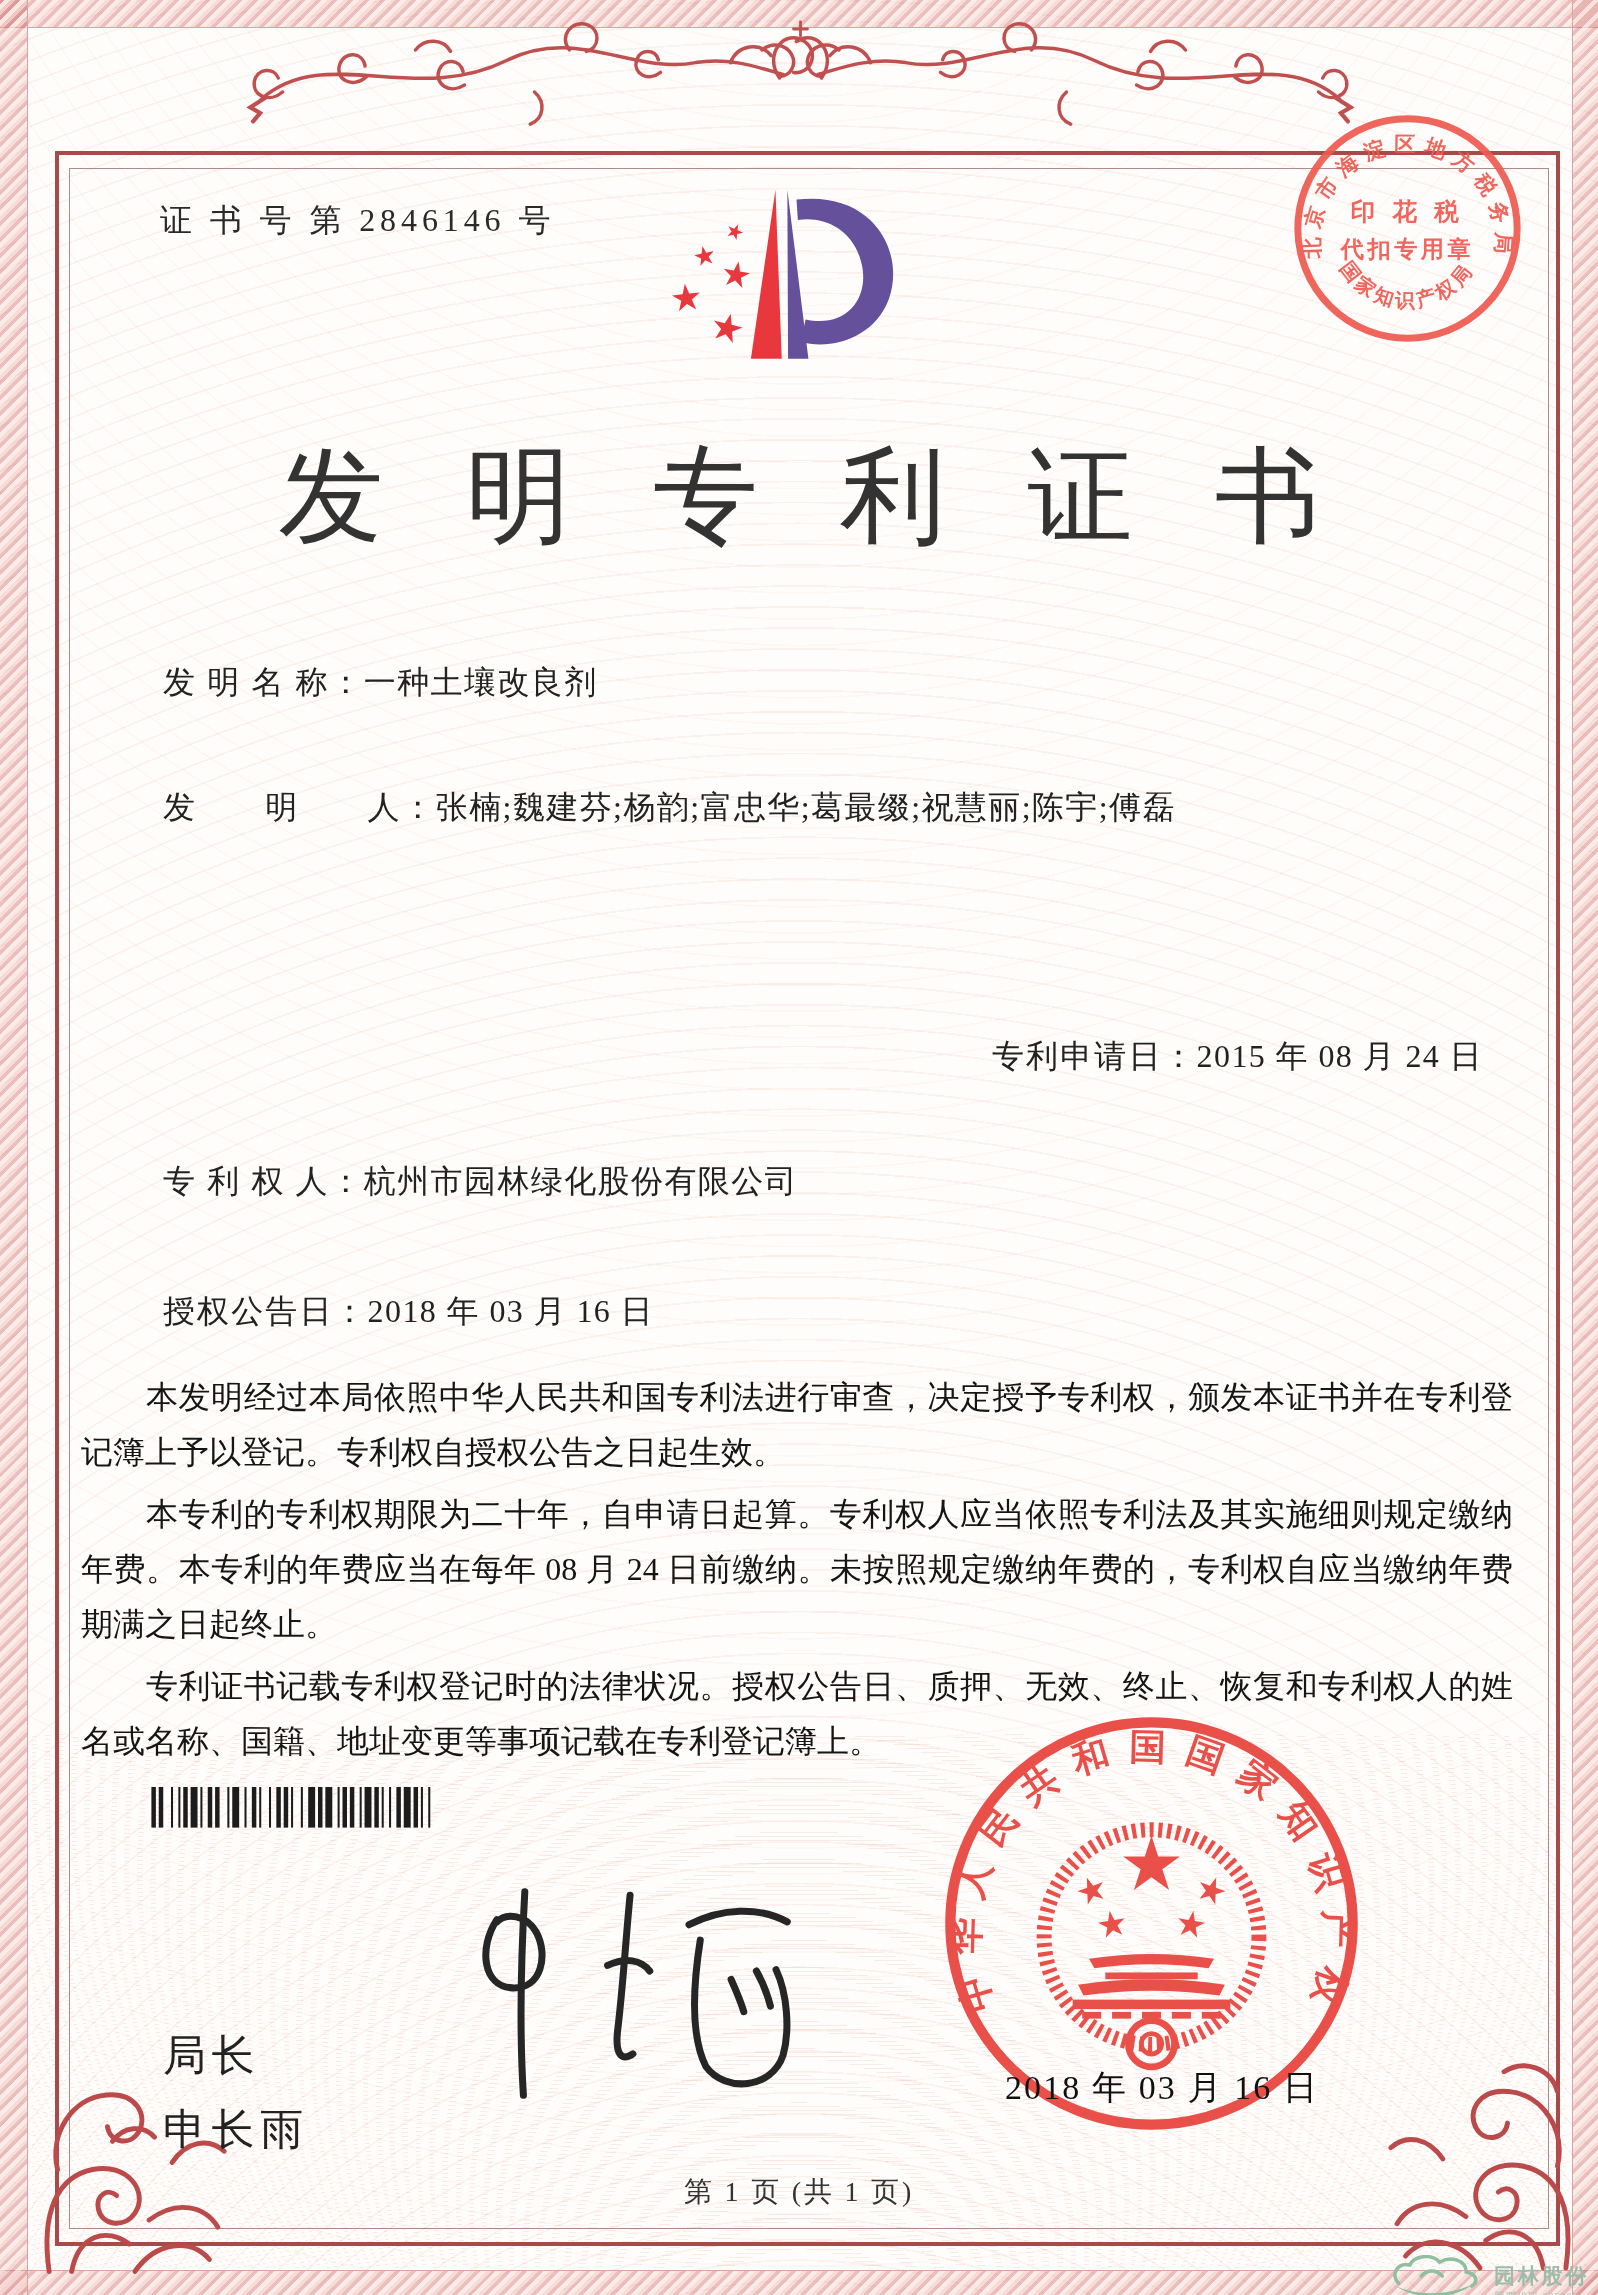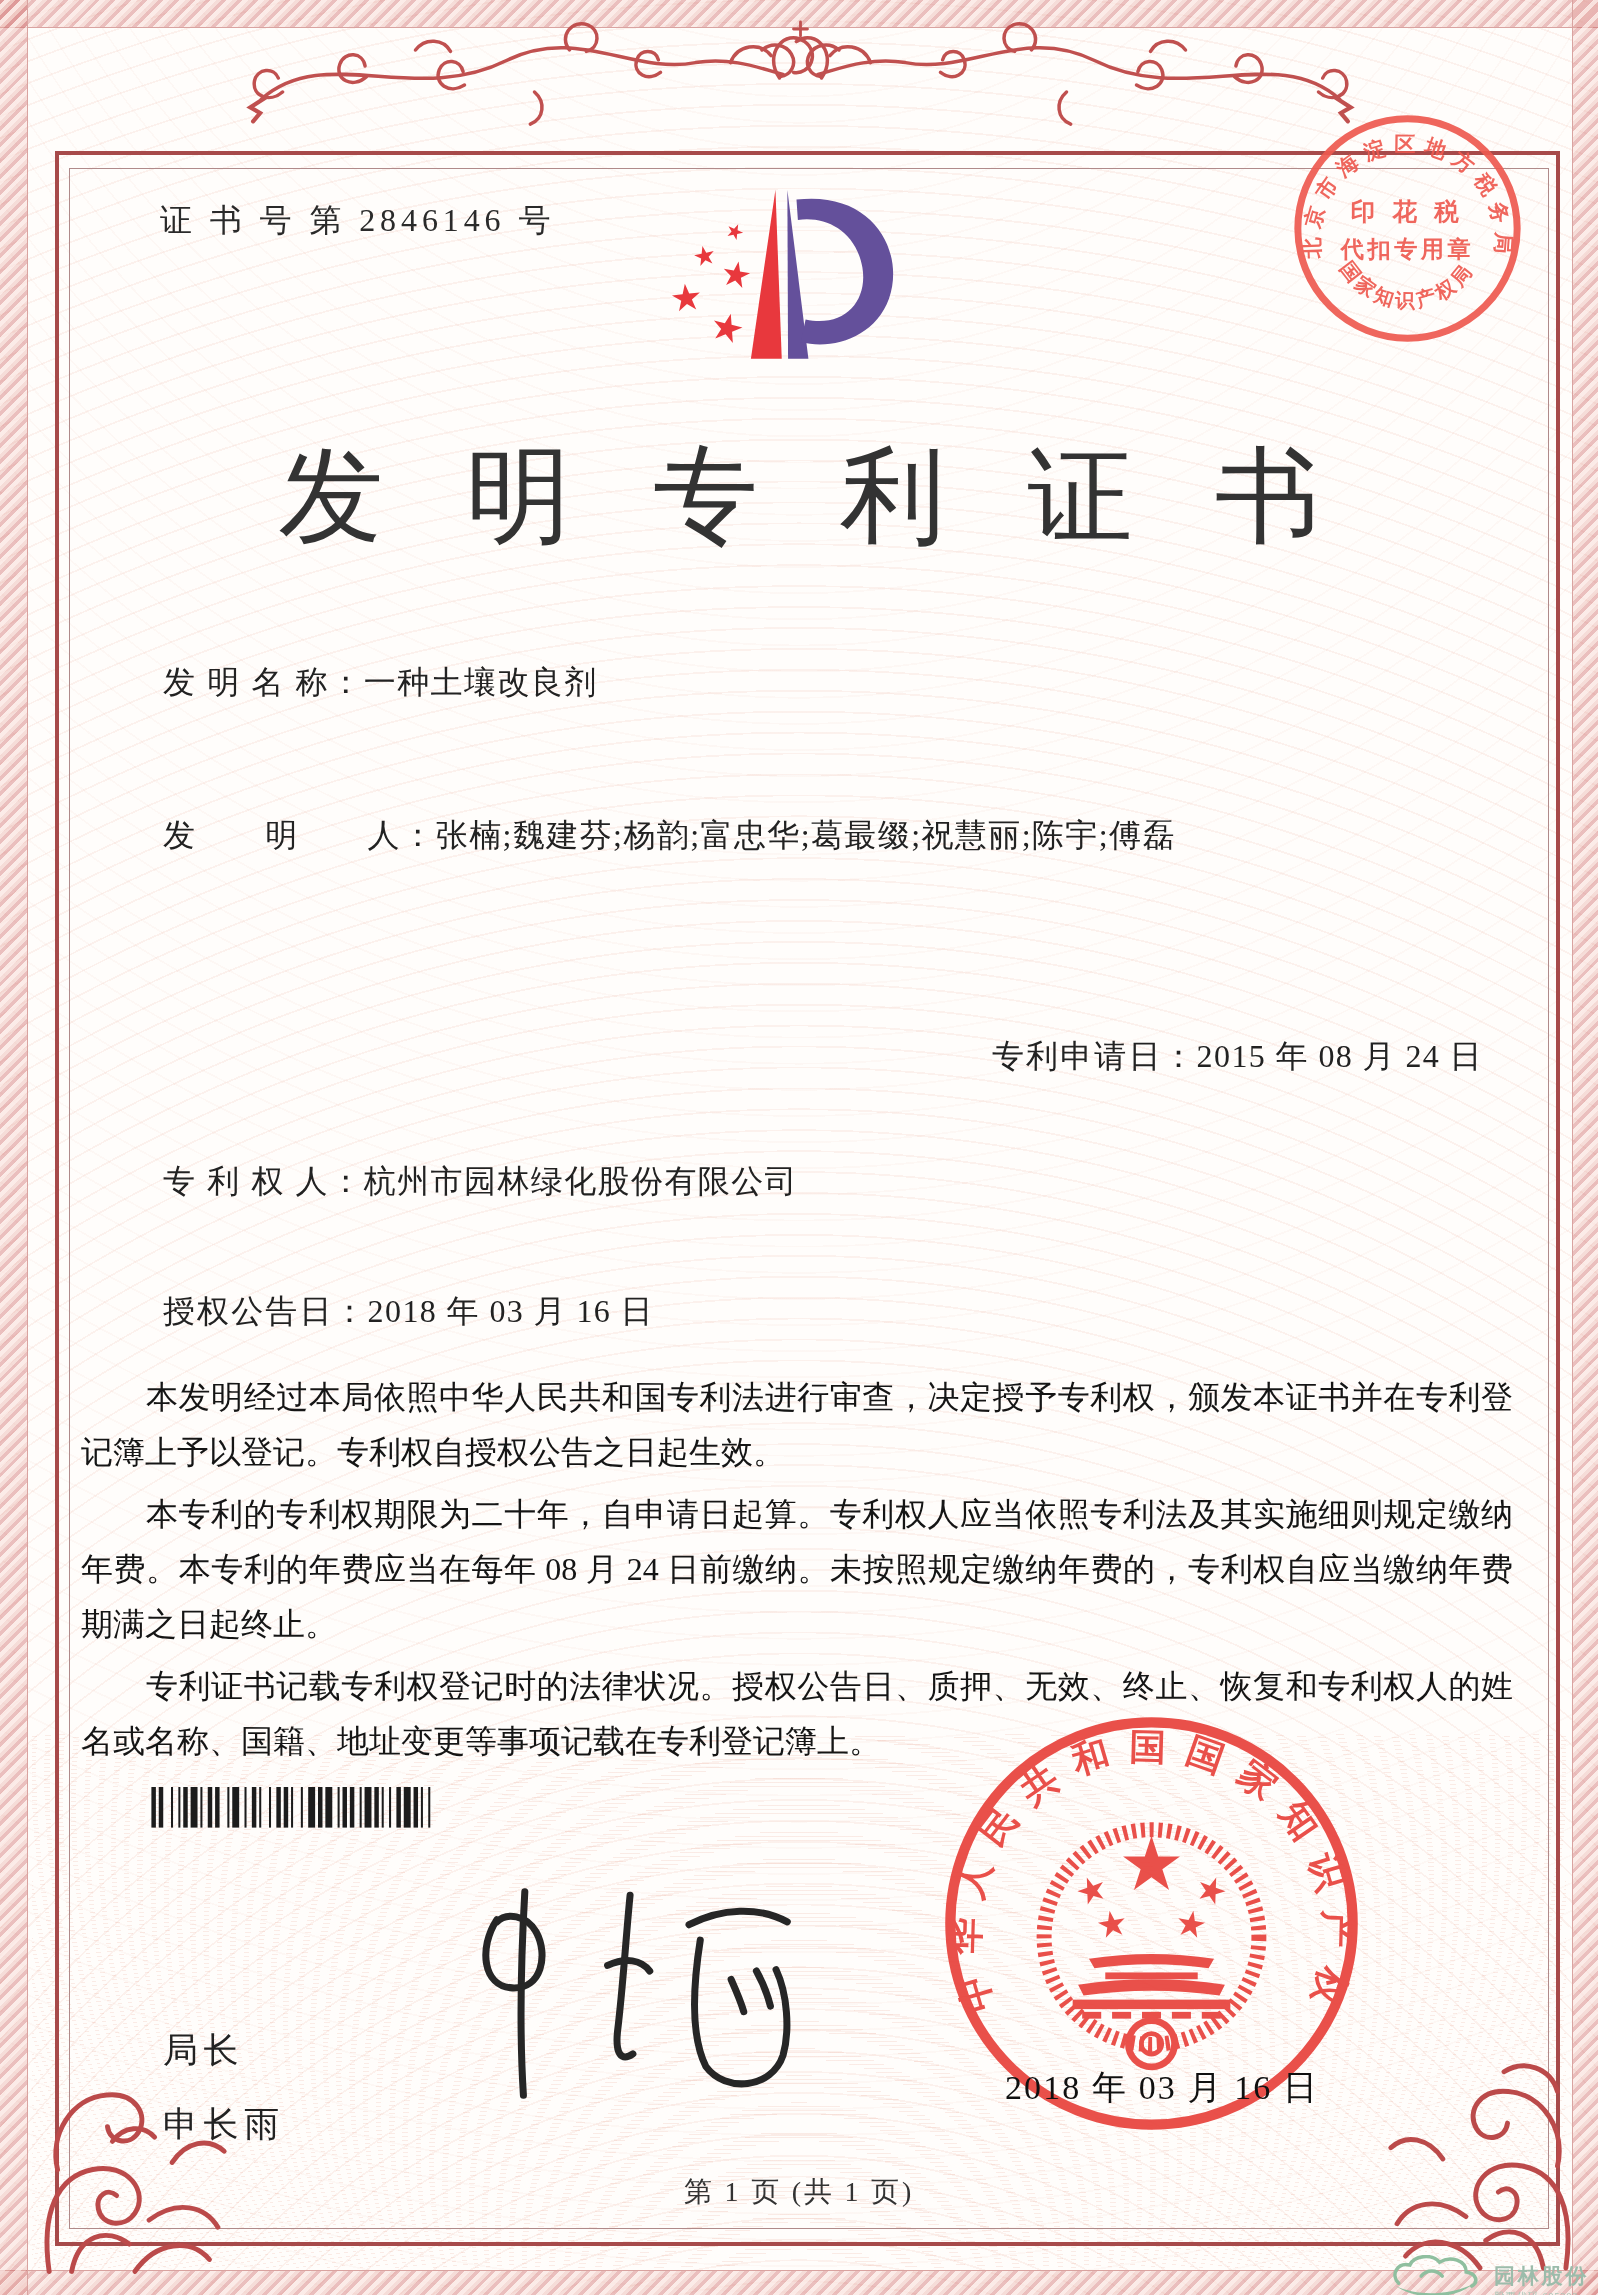--- a/index.html
+++ b/index.html
@@ -24,21 +24,21 @@
   .frame-inner{left:69px;top:168px;width:1478px;height:2059px;border:1.4px solid #b08a8a;z-index:2;}
   .waves-strong{left:32px;top:1734px;width:1534px;height:534px;z-index:1;
     background-image:repeating-radial-gradient(120% 95% at 50% 150%, rgba(222,125,98,0.14) 0 1.4px, rgba(255,255,255,0) 1.4px 14px);}
   .cert-no{left:160px;top:199px;font-size:32px;color:#2a2a2a;letter-spacing:4.9px;z-index:4;}
   .title{left:0;right:0;top:427px;text-align:center;font-size:105px;letter-spacing:28px;text-indent:28px;color:#333;z-index:4;}
   .field{left:163px;width:1320px;font-size:32px;color:#222;z-index:4;white-space:nowrap;}
   .field .lab{letter-spacing:2.1px;}
   .field .val{letter-spacing:1.4px;}
   .body-text{left:74px;top:1363px;width:1446px;z-index:4;font-size:32px;line-height:55px;color:#151515;text-align:justify;}
   .body-text p{margin:7px;text-indent:65px;}
-  .officer{left:163px;font-size:35px;color:#222;letter-spacing:5.6px;z-index:4;}
+  .officer{left:163px;font-size:43px;color:#222;letter-spacing:5.6px;z-index:4;}
   .date-line{left:1005px;top:2065px;font-size:34px;color:#101010;letter-spacing:2.1px;z-index:7;}
   .footer{left:0;right:0;top:2173px;text-align:center;font-size:28px;color:#333;letter-spacing:2.8px;z-index:4;}
   .wm-text{left:1494px;top:2262px;width:281px;z-index:6;color:#9cbcab;}
   .wm-name{font-size:21px;letter-spacing:2.8px;font-weight:bold;}
   .wm-code{font-size:10.5px;letter-spacing:0.7px;color:#a9c6b6;}
   svg{display:block;}
 </style>
 </head>
 <body>
 
@@ -131,21 +131,21 @@
     <text font-size="28" fill="#ee5a50" letter-spacing="5" font-weight="bold">
       <textPath href="#taxArcBottom" startOffset="4">国家知识产权局</textPath>
     </text>
   </svg>
 
   <div class="abs title">发 明 专 利 证 书</div>
 
   <div class="abs field" style="top:661px;">
     <span class="lab">发 明 名 称：</span><span class="val">一种土壤改良剂</span>
   </div>
-  <div class="abs field" style="top:786px;margin-top:28px;">
+  <div class="abs field" style="top:786px;">
     <span class="lab">发　　明　　人：</span><span class="val">张楠;魏建芬;杨韵;富忠华;葛最缀;祝慧丽;陈宇;傅磊</span>
   </div>
   <div class="abs field" style="top:1035px;text-align:right;">
     <span class="lab">专利申请日：</span><span class="val">2015 年 08 月 24 日</span>
   </div>
   <div class="abs field" style="top:1160px;">
     <span class="lab">专 利 权 人：</span><span class="val">杭州市园林绿化股份有限公司</span>
   </div>
   <div class="abs field" style="top:1290px;">
     <span class="lab">授权公告日：</span><span class="val">2018 年 03 月 16 日</span>

